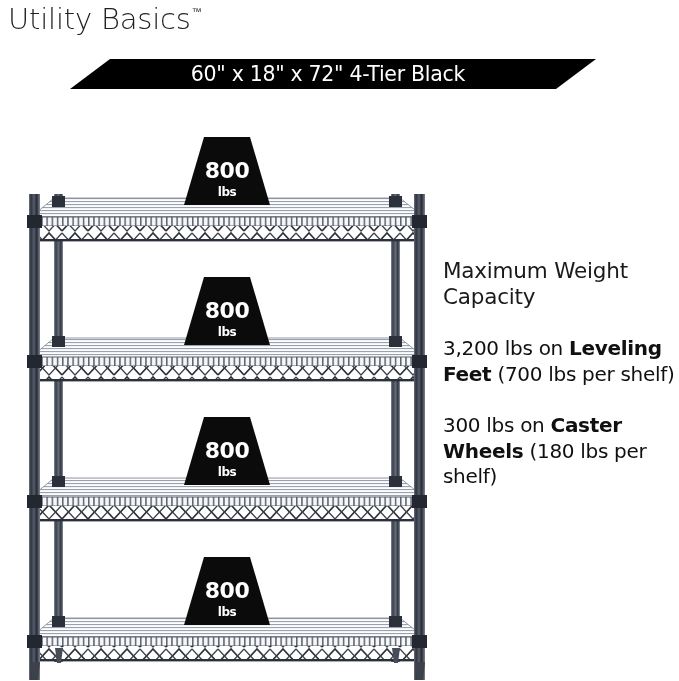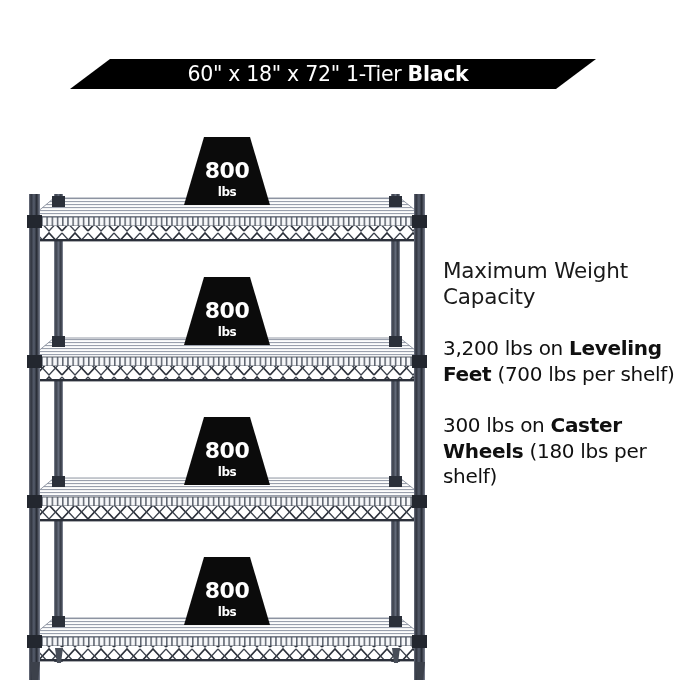--- a/index.html
+++ b/index.html
@@ -29,21 +29,21 @@
     clip-path:polygon(40px 0, 526px 0, 486px 30px, 0 30px);
   }
   .banner-text{
     position:absolute;left:0;top:0;width:526px;height:30px;
     display:flex;align-items:center;justify-content:center;
     color:#ffffff;font-size:20.5px;font-weight:400;
     letter-spacing:-0.3px;white-space:nowrap;
     font-family:"DejaVu Sans","Liberation Sans",sans-serif;
     padding-right:4px;box-sizing:border-box;
   }
-  .banner-text b{font-weight:700;}
+  .banner-text b{font-weight:400;}
 
   
   .rack{position:absolute;left:10px;top:120px;width:430px;height:560px;}
   .rack svg{display:block;}
 
   
   .badge{
     position:absolute;width:86px;height:68px;
   }
   .badge .shape{
@@ -82,24 +82,27 @@
     letter-spacing:-0.3px;color:#101010;
   }
   .info p:last-child{margin-bottom:0;}
   .info p b{font-weight:700;}
 </style>
 </head>
 <body>
 
 <div class="page">
 
+  <div class="logo">
+    <span>Utility Basics</span><span class="tm">™</span>
+  </div>
 
   <div class="banner">
     <div class="banner-text">
-      <span>60" x 18" x 72"</span>&nbsp;<span>1-Tier</span>&nbsp;<b>Black</b>&nbsp;
+      <span>60" x 18" x 72"</span>&nbsp;<span>4-Tier</span>&nbsp;<b>Black</b>&nbsp;
     </div>
   </div>
 
   <div class="rack">
     <svg width="430" height="560" viewBox="0 0 430 560" xmlns="http://www.w3.org/2000/svg">
       <defs>
         <linearGradient id="postG" x1="0" y1="0" x2="1" y2="0">
           <stop offset="0%" stop-color="#6e7483"></stop>
           <stop offset="18%" stop-color="#2e323c"></stop>
           <stop offset="45%" stop-color="#565d6c"></stop>

